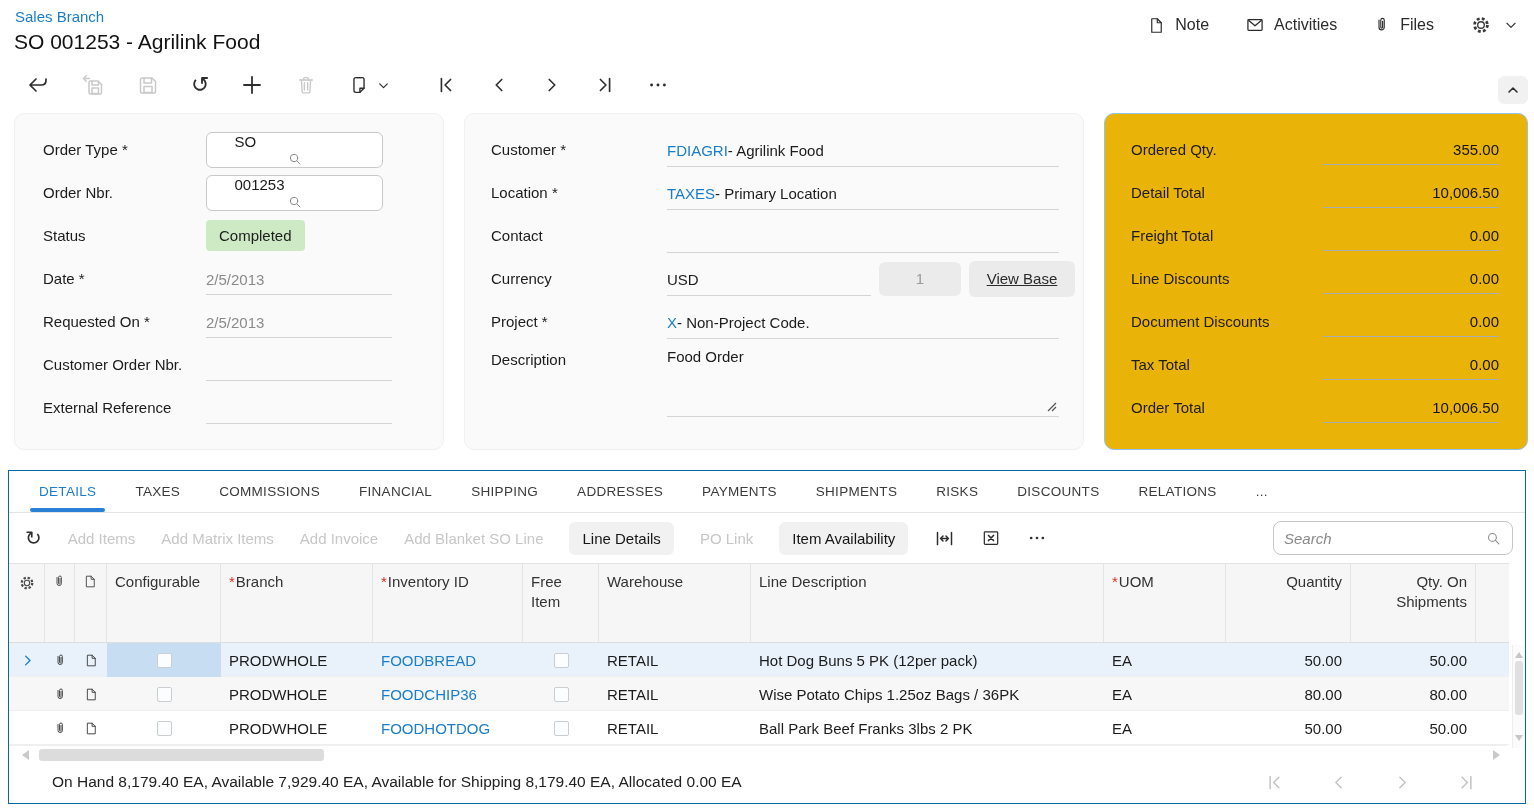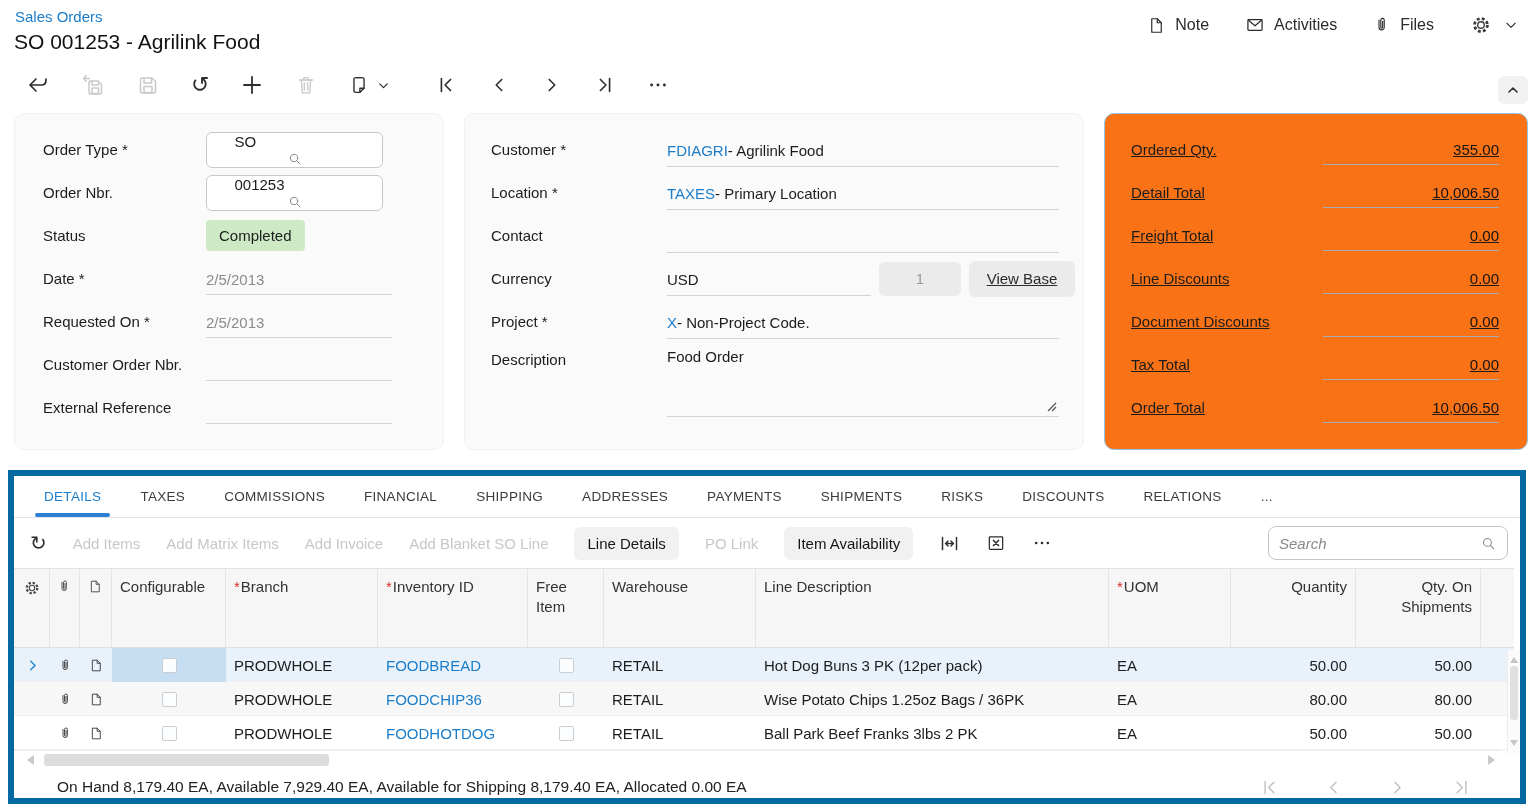--- a/index.html
+++ b/index.html
@@ -23,21 +23,21 @@
   .tb-btn.disabled { color:#c9c9c9; cursor:default; }
   .tb-glyph { font-family:"DejaVu Sans", sans-serif; font-size:22px; line-height:1; }
   .tb-group { display:flex; align-items:center; gap:7px; cursor:pointer; }
   .collapse-btn { position:absolute; right:6px; top:76px; width:30px; height:28px; background:#f1f1f1; border-radius:6px;
                   display:flex; align-items:center; justify-content:center; color:#2e2e2e; cursor:pointer; }
 
   
   .panel { position:absolute; top:113px; height:337px; background:#fafafa; border:1px solid #f0f0f0; border-radius:10px; padding-top:14px; }
   .panel-left { left:14px; width:430px; }
   .panel-mid { left:464px; width:620px; }
-  .panel-totals { left:1104px; width:424px; background:#f97316; border:1px solid #8ec4ea;text-decoration:underline; }
+  .panel-totals { left:1104px; width:424px; background:#eab308; border:1px solid #8ec4ea; }
 
   .form-row { display:flex; align-items:center; height:43px; font-size:15px; }
   .lbl { width:191px; padding-left:28px; flex:none; color:#1c1c1c; }
   .input-box { width:177px; height:36px; background:#fff; border:1px solid #c9c9c9; border-radius:6px;
                display:flex; align-items:center; padding:0 9px;flex-direction:column; }
   .input-box input { border:none; outline:none; flex:1; width:120px; font:inherit; color:#1c1c1c; background:transparent; }
   .badge { background:#cdeac5; color:#1d1d1d; border-radius:4px; padding:7px 13px; font-size:15px; }
   .u-value { width:186px; height:32px; border-bottom:1px solid #d4d4d4; display:flex; align-items:flex-end; padding-bottom:6px; color:#8b8b8b; }
 
   .lbl2 { width:202px; padding-left:26px; flex:none; color:#1c1c1c; }
@@ -49,21 +49,21 @@
   .view-base { width:106px; height:36px; background:#ebebeb; border-radius:6px; color:#2b2b2b; display:flex; align-items:center; justify-content:center; cursor:pointer;text-decoration:underline; }
   .desc-row { height:96px; align-items:flex-start; }
   .desc-ctrl { flex:1; margin-right:24px; height:74px; border-bottom:1px solid #d4d4d4; position:relative; padding-top:5px; }
   .resize-handle { position:absolute; right:2px; bottom:4px; color:#555; }
 
   .trow { display:flex; align-items:center; height:43px; font-size:15px; }
   .tlabel { flex:1; padding-left:26px; color:#1c1c1c; }
   .tvalue { width:176px; margin-right:28px; text-align:right; border-bottom:1px solid #a6adb3; padding:6px 0 6px 0; color:#141414; }
 
   
-  .details-section { position:absolute; left:8px; top:470px; width:1518px; height:334px; border:6px solid #0369a1; background:#fff; overflow:hidden; }
+  .details-section { position:absolute; left:8px; top:470px; width:1518px; height:334px; border:1px solid #0369a1; background:#fff; overflow:hidden; }
 
   .tabs { height:42px; display:flex; align-items:center; padding-left:30px; gap:39px; border-bottom:1px solid #e3e3e3;
           font-size:13.5px; color:#3b3b3b; letter-spacing:.3px; }
   .tab { position:relative; cursor:pointer; white-space:nowrap; }
   .tab.active { color:#1b7dc9; }
   .tab.active::after { content:""; position:absolute; left:-9px; right:-9px; bottom:-13px; height:4px; border-radius:3px; background:#2b7fd4; }
 
   .grid-toolbar { height:50px; display:flex; align-items:center; padding:0 12px 0 16px; gap:26px; font-size:15px; color:#2e2e2e; }
   .gt-disabled { color:#c7c7c7; }
   .gt-link { cursor:pointer; white-space:nowrap; }
@@ -105,21 +105,21 @@
 
   .grid-footer { display:flex; align-items:center; height:36px; padding-left:14px; font-size:15.5px; color:#222;margin-left:29px; }
   .pagination { margin-left:auto; display:flex; align-items:center; gap:43px; margin-right:48px; color:#c2c2c2; }
   .pg-btn { cursor:pointer; }
 </style>
 </head>
 <body>
 
 <div id="app">
 
-  <div class="breadcrumb">Sales Orders</div>
+  <div class="breadcrumb">Sales Branch</div>
   <div class="page-title">SO 001253 - Agrilink Food</div>
 
   <div class="header-actions">
     <div class="ha-item">
       <span>
           <svg width="19" height="19" viewBox="0 0 24 24" class="stroke">
             <path d="M6 3.5 h7 L18 8.5 V20.5 H6 Z"></path>
             <path d="M13 3.5 V8.5 H18"></path>
           </svg>
         </span>
@@ -464,21 +464,21 @@
           </div>
         <div class="gc-center cell-highlight">
             <span class="cb"></span>
           </div>
         <div class="gc">PRODWHOLE</div>
         <div class="gc link">FOODBREAD</div>
         <div class="gc-center">
             <span class="cb"></span>
           </div>
         <div class="gc">RETAIL</div>
-        <div class="gc">Hot Dog Buns 3 PK (12per pack)</div>
+        <div class="gc">Hot Dog Buns 5 PK (12per pack)</div>
         <div class="gc">EA</div>
         <div class="gc gc-num">50.00</div>
         <div class="gc gc-num">50.00</div>
         <div></div>
       </div>
 
       <div class="grid-row grid-cols alt">
         <div></div>
         <div class="gc-icon">
             <svg width="15" height="15" viewBox="0 0 24 24" class="stroke">

